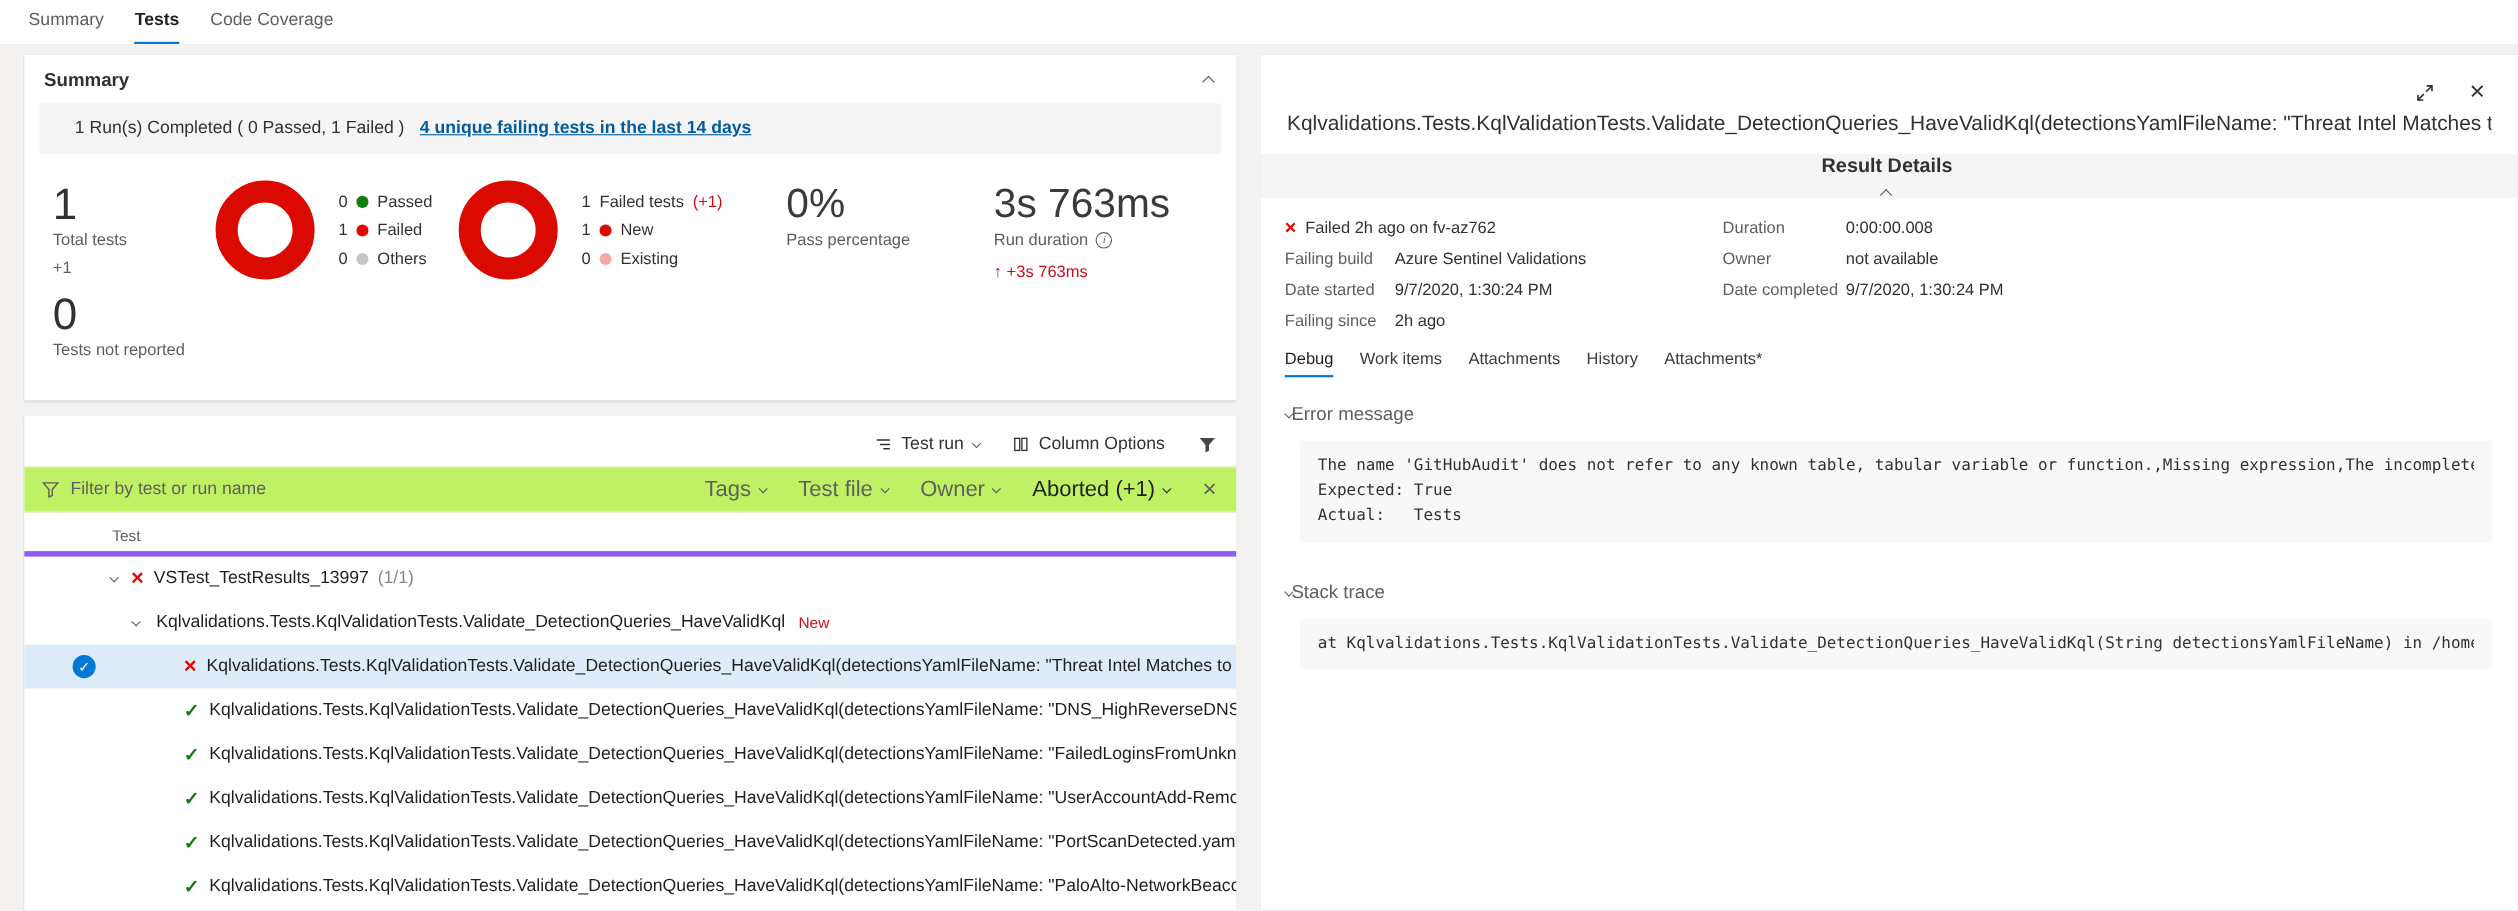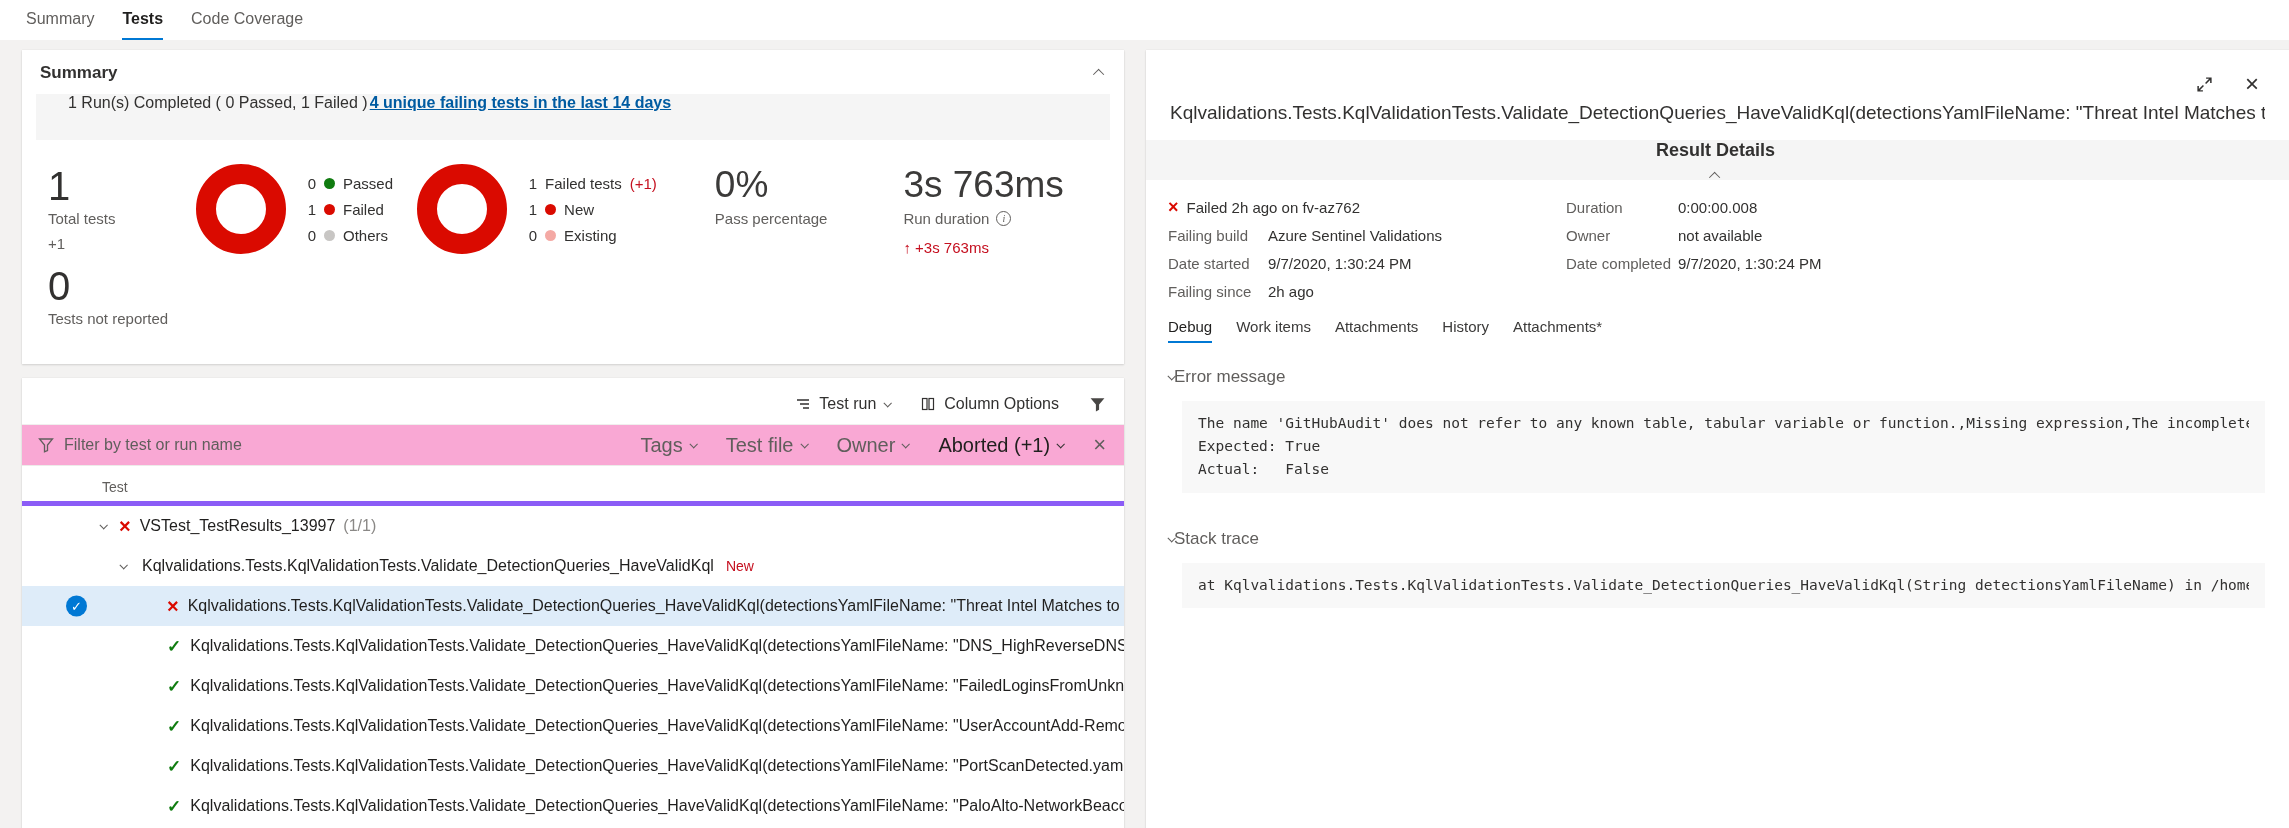--- a/index.html
+++ b/index.html
@@ -12,21 +12,21 @@
   .top-tab.active { color:#201f1e; font-weight:600; border-bottom-color:#0078d4; }
 
   .content { display:flex; gap:22px; padding:10px 0 0 22px; height:788px; }
   .left-col { width:1102px; display:flex; flex-direction:column; gap:14px; }
   .card { background:#fff; box-shadow:0 1px 2px rgba(0,0,0,.13), 0 0 1px rgba(0,0,0,.11); }
 
   
   .summary-card { height:314px; overflow:hidden; }
   .card-head { display:flex; justify-content:space-between; align-items:center; padding:13px 20px 9px 18px; }
   .card-head .title { font-size:17px; font-weight:600; color:#323130; }
-  .runs-bar { margin:2px 14px 0; height:46px; background:#f5f5f5; display:flex; gap:2px; padding-left:32px; font-size:16px; color:#323130; }
+  .runs-bar { margin:2px 14px 0; height:46px; background:#f5f5f5; display:flex; align-items:center; gap:14px; padding-left:32px; font-size:16px; color:#323130; }
   .runs-link { color:#005ba1; font-weight:600; text-decoration:underline; cursor:pointer; }
 
   .stats { display:flex; align-items:flex-start; padding:24px 0 0 26px; }
   .num-col { width:124px; }
   .big-num { font-size:40px; font-weight:300; color:#323130; line-height:1.1; }
   .stat-label { font-size:15px; color:#605e5c; margin-top:3px; }
   .stat-delta { font-size:15px; color:#605e5c; margin-top:8px; }
   .num-col .big-num + .stat-label { margin-top:2px; }
   .num-col .second { margin-top:12px; }
 
@@ -53,21 +53,21 @@
   .chev { display:inline-block; width:8px; height:8px; border-right:1.6px solid #605e5c; border-bottom:1.6px solid #605e5c; }
   .chev.down { transform:rotate(45deg) translateY(-1px); }
   .chev.up { transform:rotate(-135deg) translateY(-2px); }
   .chev.sm { width:6px; height:6px; }
   .chev.dark { border-color:#323130; }
 
   
   .results-card { flex:1; overflow:hidden; display:flex; flex-direction:column; }
   .toolbar { height:46px; display:flex; align-items:center; justify-content:flex-end; gap:30px; padding:6px 18px 0 18px; font-size:16px; color:#323130; }
   .toolbar-item { display:flex; align-items:center; gap:8px; cursor:pointer; }
-  .filter-bar { height:42px; background:#f9a8d4; border-top:1px solid #f0efee; border-bottom:1px solid #edebe9; display:flex; align-items:center; padding:0 18px 0 16px; }
+  .filter-bar { height:42px; background:#bef264; border-top:1px solid #f0efee; border-bottom:1px solid #edebe9; display:flex; align-items:center; padding:0 18px 0 16px; }
   .filter-left { display:flex; align-items:center; gap:10px; flex:1; }
   .filter-input { border:none; background:transparent; outline:none; font-size:16px; color:#323130; width:420px; font-family:inherit; }
   .filter-input::placeholder { color:#605e5c; }
   .filter-right { display:flex; align-items:center; gap:30px; }
   .filter-dd { display:flex; align-items:center; gap:7px; font-size:20px; color:#605e5c; cursor:pointer; }
   .filter-dd.active { color:#201f1e; font-weight:400; }
   .filter-close { font-size:22px; color:#605e5c; cursor:pointer; line-height:1; }
 
   .table-header { height:34px; display:flex; align-items:flex-end; padding:0 0 6px 80px; font-size:14px; color:#605e5c; border-bottom:5px solid #8b5cf6; margin-top:6px; }
   .trow { height:40px; display:flex; align-items:center; font-size:16px; color:#201f1e; white-space:nowrap; overflow:hidden; cursor:pointer; }
@@ -356,21 +356,21 @@
     </div>
 
     <div class="collapse-section">
       <div class="collapse-head">
         <span class="chev sm down"></span>
         <span>Error message</span>
       </div>
       <div class="code-block">
         <div class="code-line">The name 'GitHubAudit' does not refer to any known table, tabular variable or function.,Missing expression,The incomplete fragment is unexpec</div>
         <div class="code-line">Expected: True</div>
-        <div class="code-line">Actual:   False</div>
+        <div class="code-line">Actual:   Tests</div>
       </div>
     </div>
 
     <div class="collapse-section stack-section">
       <div class="collapse-head">
         <span class="chev sm down"></span>
         <span>Stack trace</span>
       </div>
       <div class="code-block">
         <div class="code-line">at Kqlvalidations.Tests.KqlValidationTests.Validate_DetectionQueries_HaveValidKql(String detectionsYamlFileName) in /home/vsts/work/1/s/.a</div>

